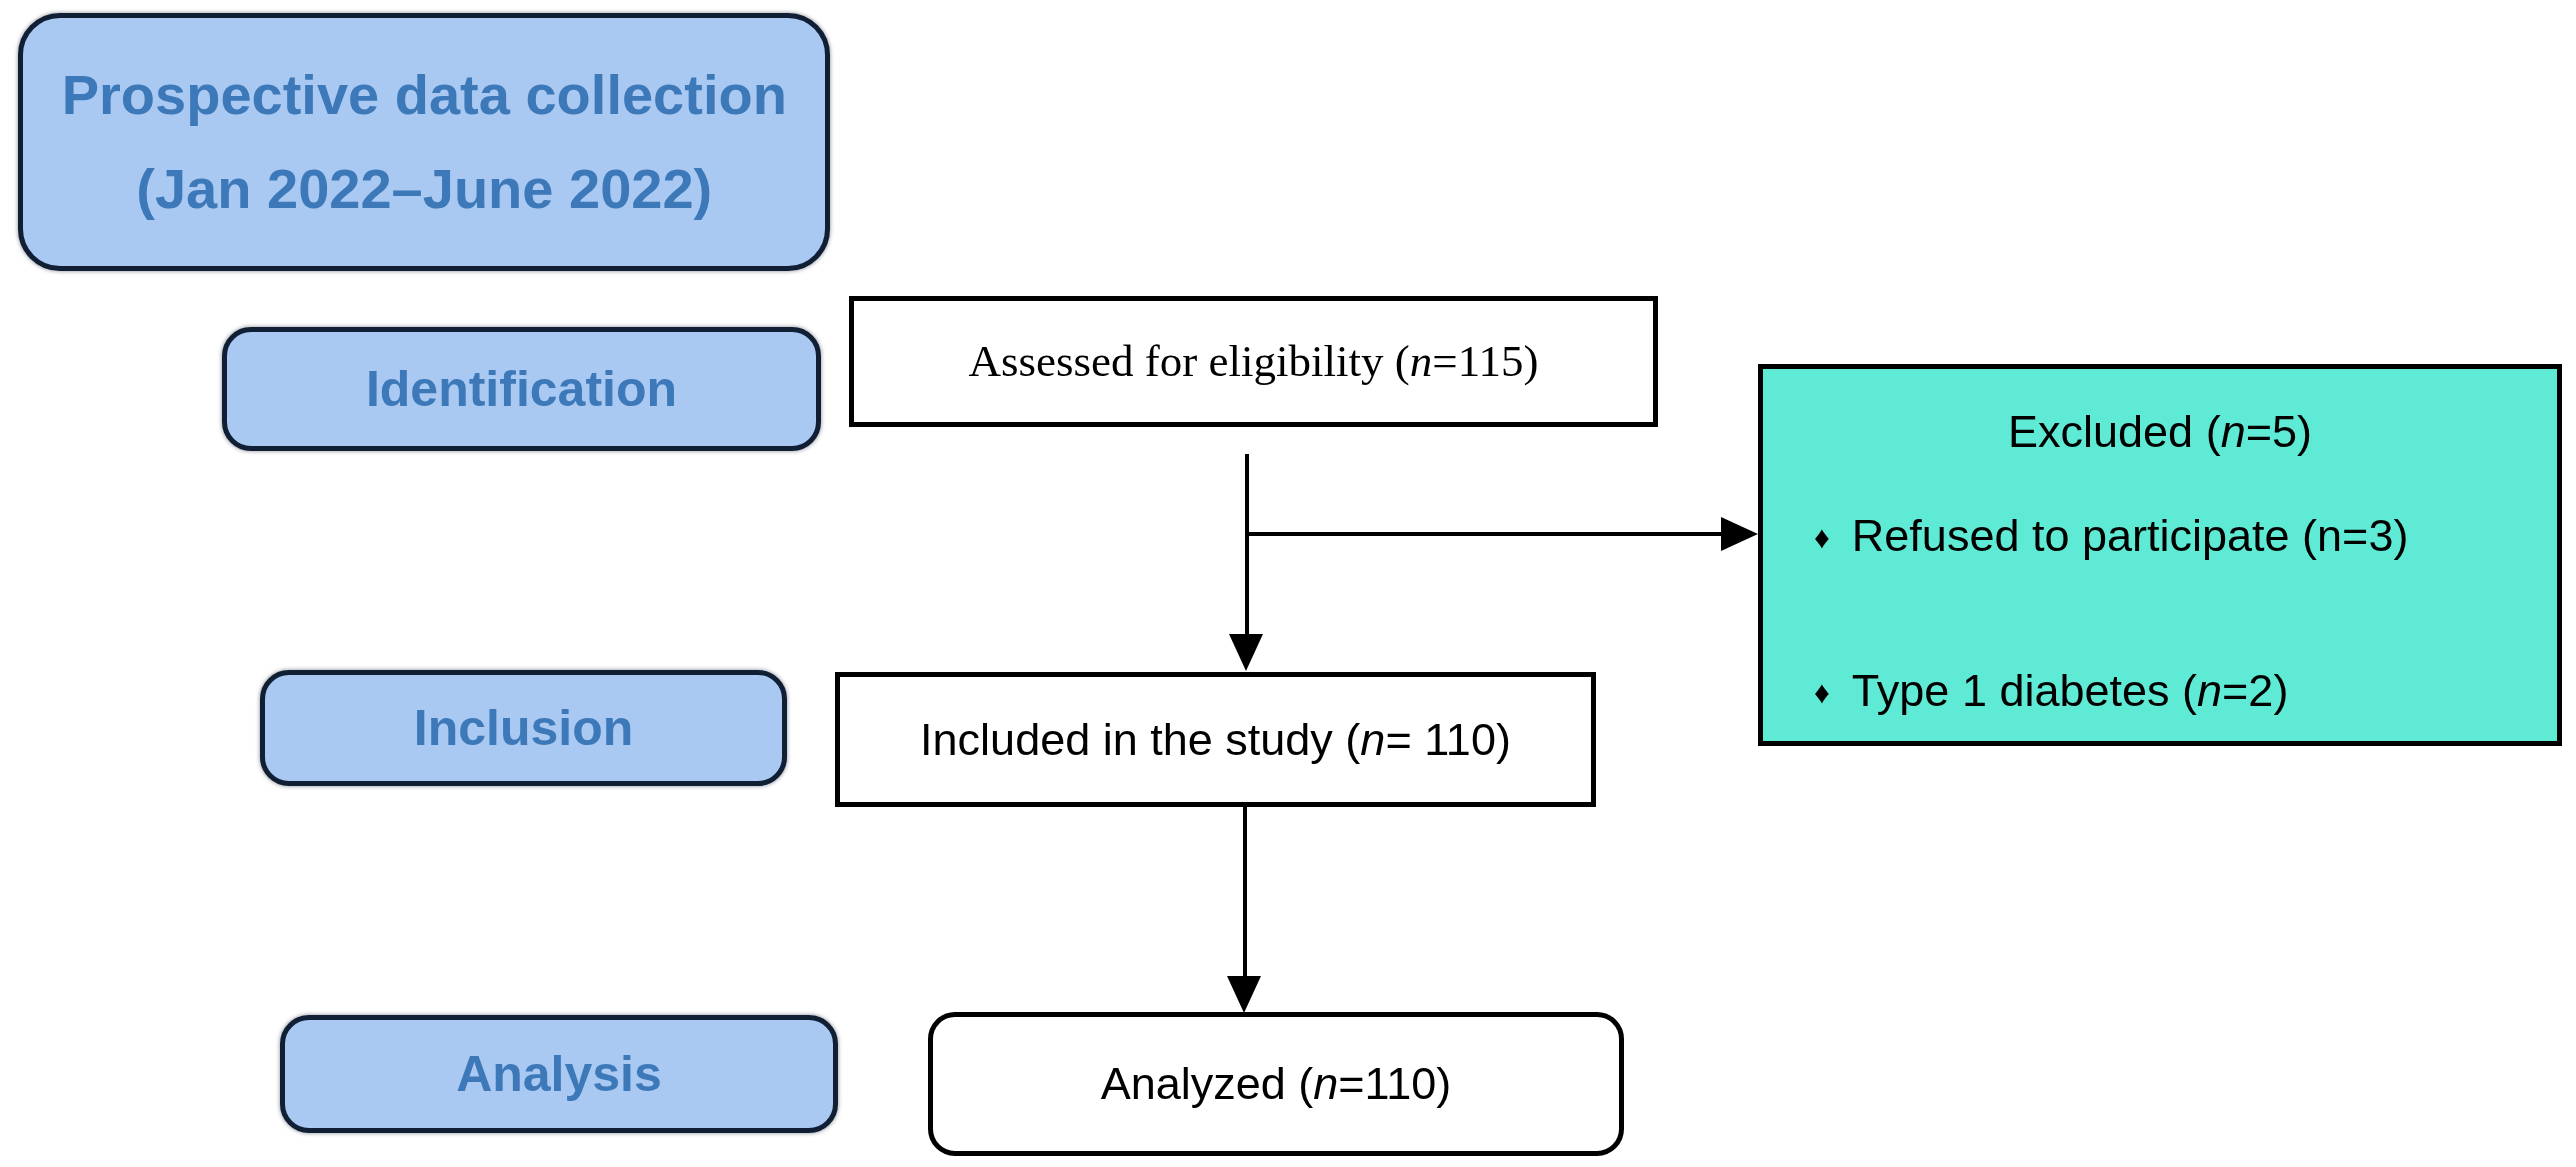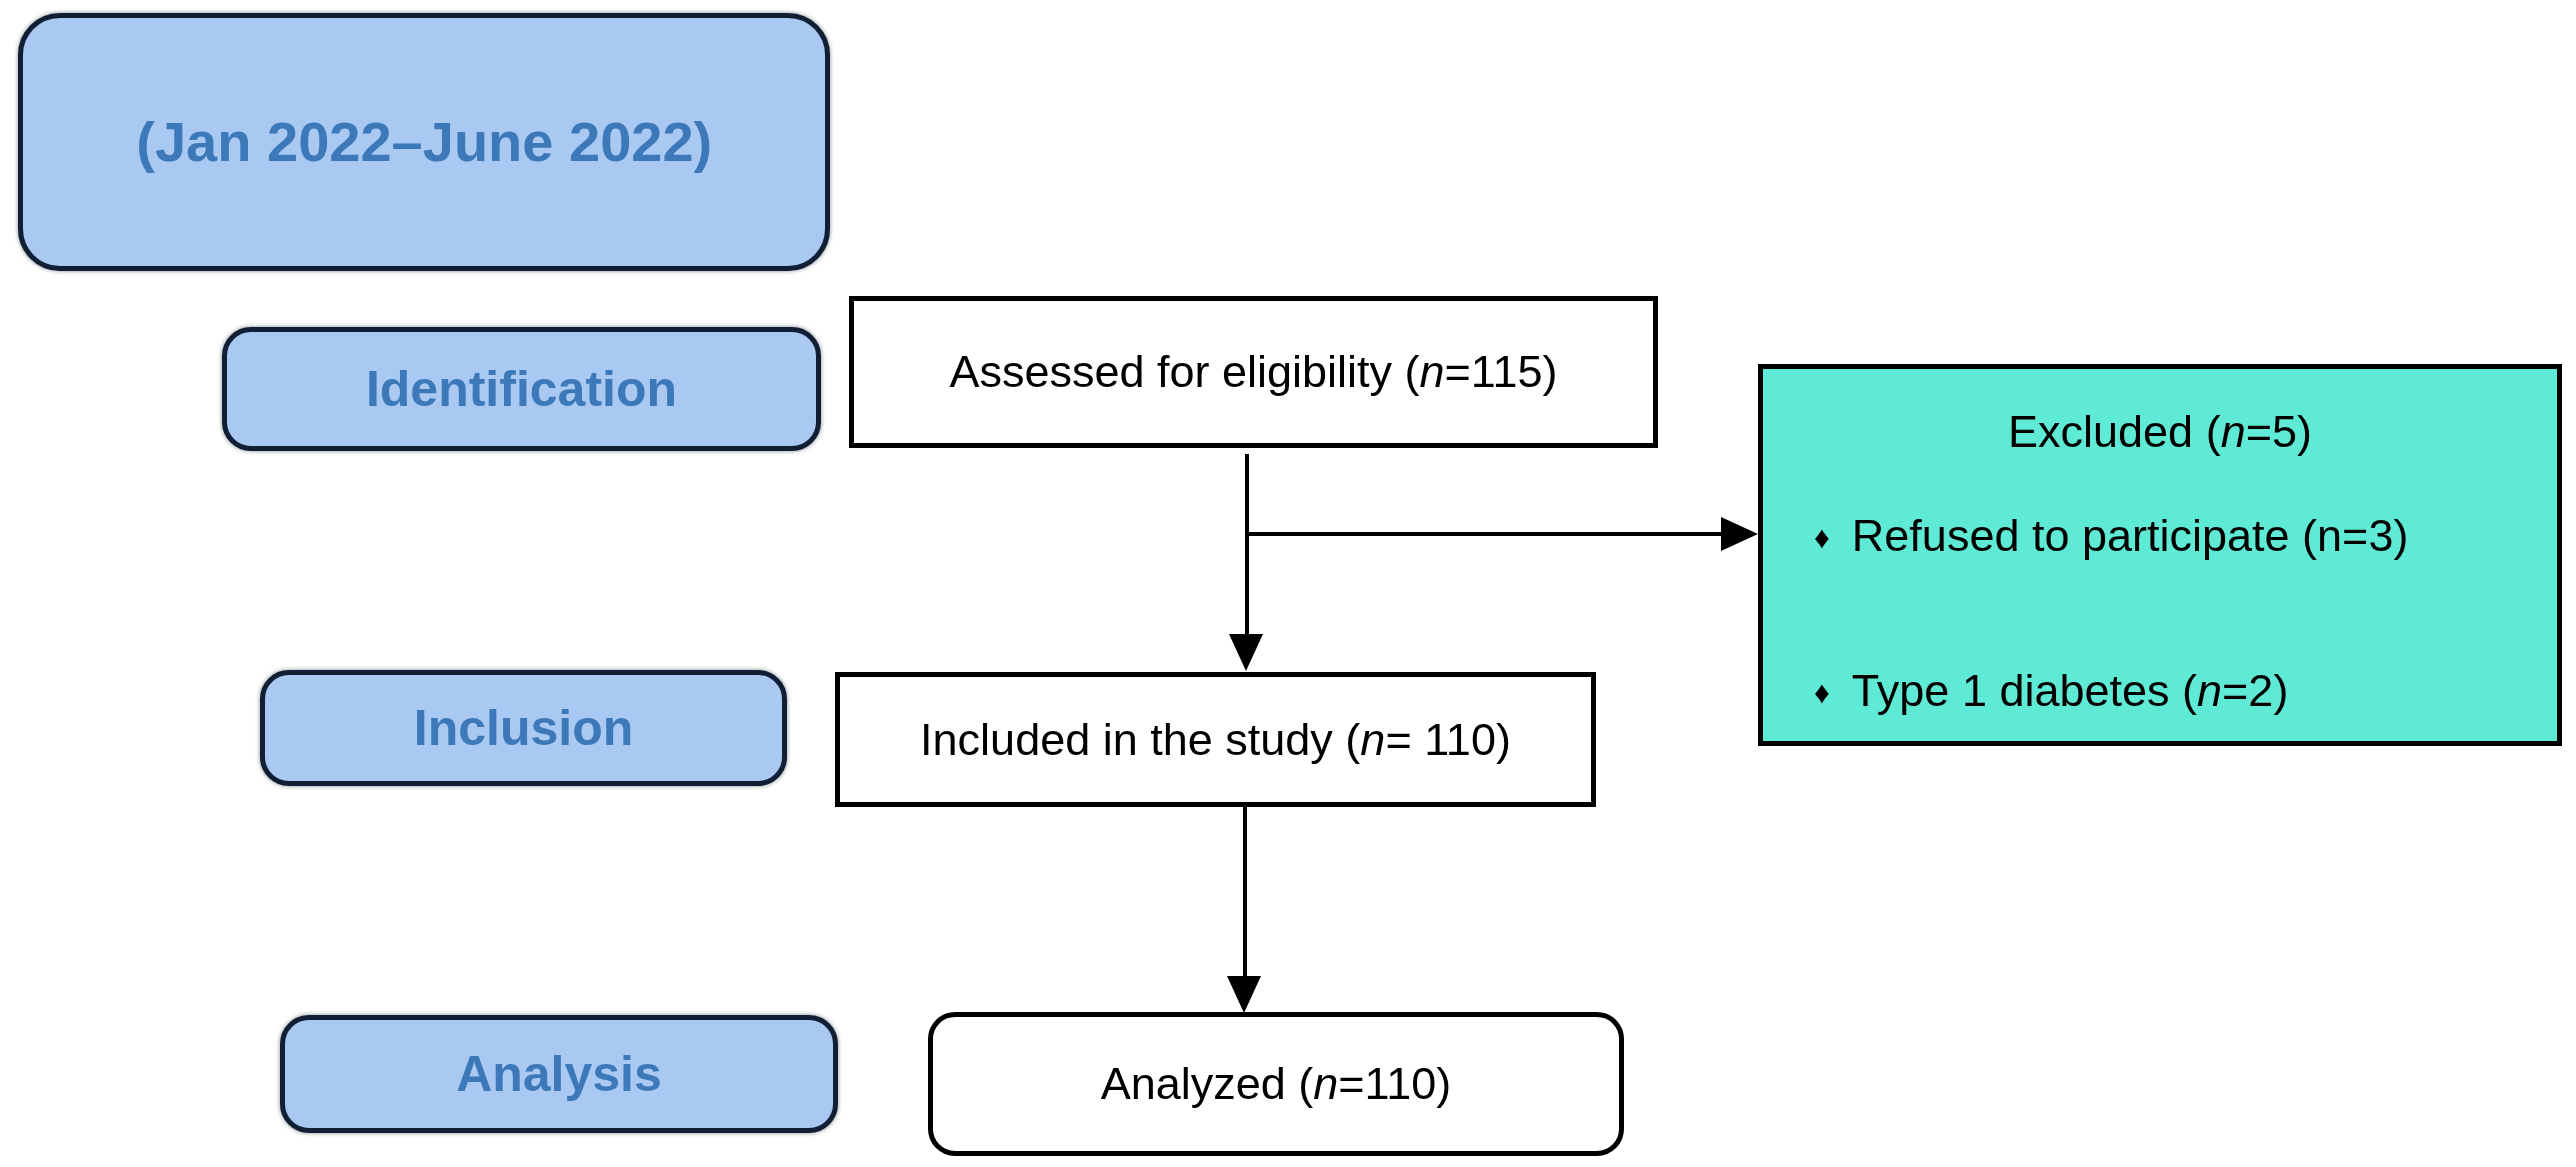--- a/index.html
+++ b/index.html
@@ -43,21 +43,21 @@
     background: #ffffff;
     border: 5.1px solid #000000;
     color: #000000;
     font-size: 45px;
     display: flex;
     align-items: center;
     justify-content: center;
     text-align: center;
     line-height: 1.15;
   }
-  #box-assessed { left: 849px; top: 296px;  width: 809px; height: 152px; }
+  #box-assessed { left: 849px; top: 296px;  width: 809px; height: 131px; font-family: Liberation Serif, serif; }
   #box-included { left: 823px; top: 672px;  width: 761px; height: 135px; margin-left: 12px; }
   #box-analyzed { left: 928px; top: 1012px; width: 696px;  height: 144px; border-radius: 27px; }
 
   #box-excluded {
     position: absolute;
     left: 1758px; top: 364px; width: 804px; height: 382px;
     background: #5eead4;
     border: 5.1px solid #000000;
     color: #000000;
     font-size: 45px;
@@ -100,20 +100,21 @@
     border-left: 37px solid #000000;
   }
   #arrow1-head { left: 1229px; top: 634px; }
   #harrow-head { left: 1721px; top: 517px; }
   #arrow2-head { left: 1227px; top: 976px; }
 </style>
 </head>
 <body>
 
 <div class="stage" id="title-box">
+  <div>Prospective data collection</div>
   <div>(Jan 2022–June 2022)</div>
 </div>
 
 <div class="stage" id="stage-identification">
   <span>Identification</span>
 </div>
 <div class="stage" id="stage-inclusion">
   <span>Inclusion</span>
 </div>
 <div class="stage" id="stage-analysis">

